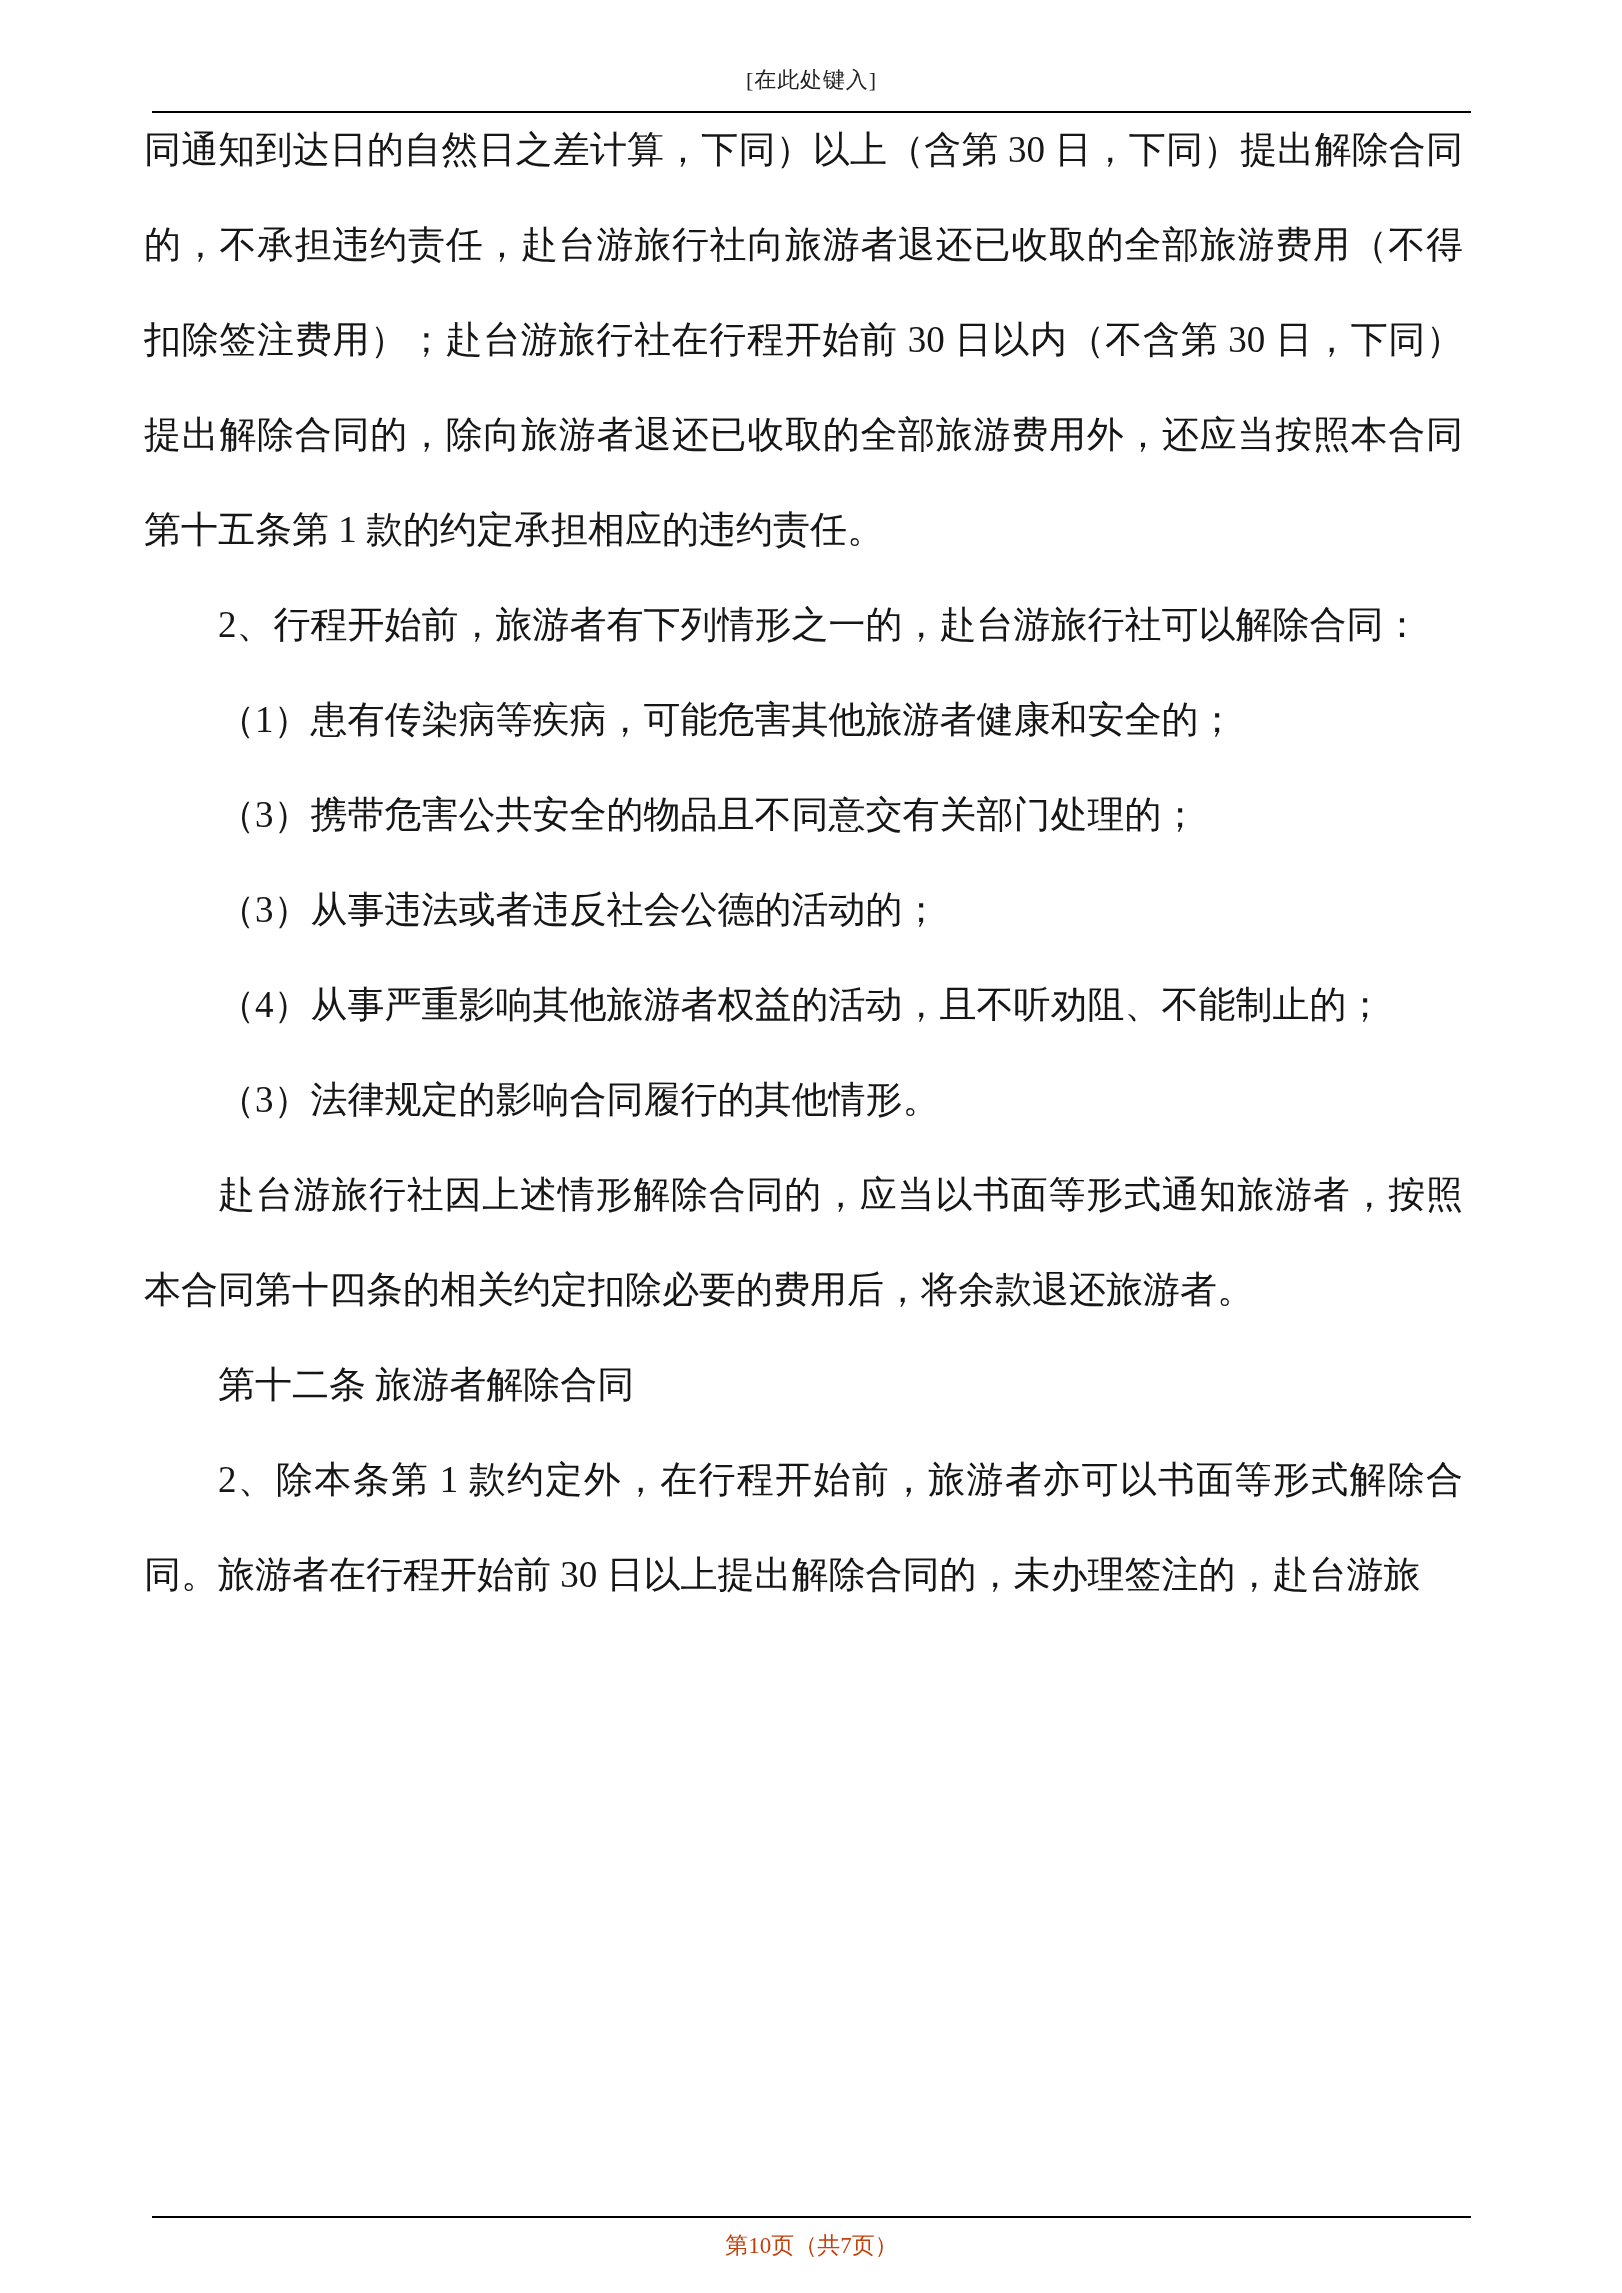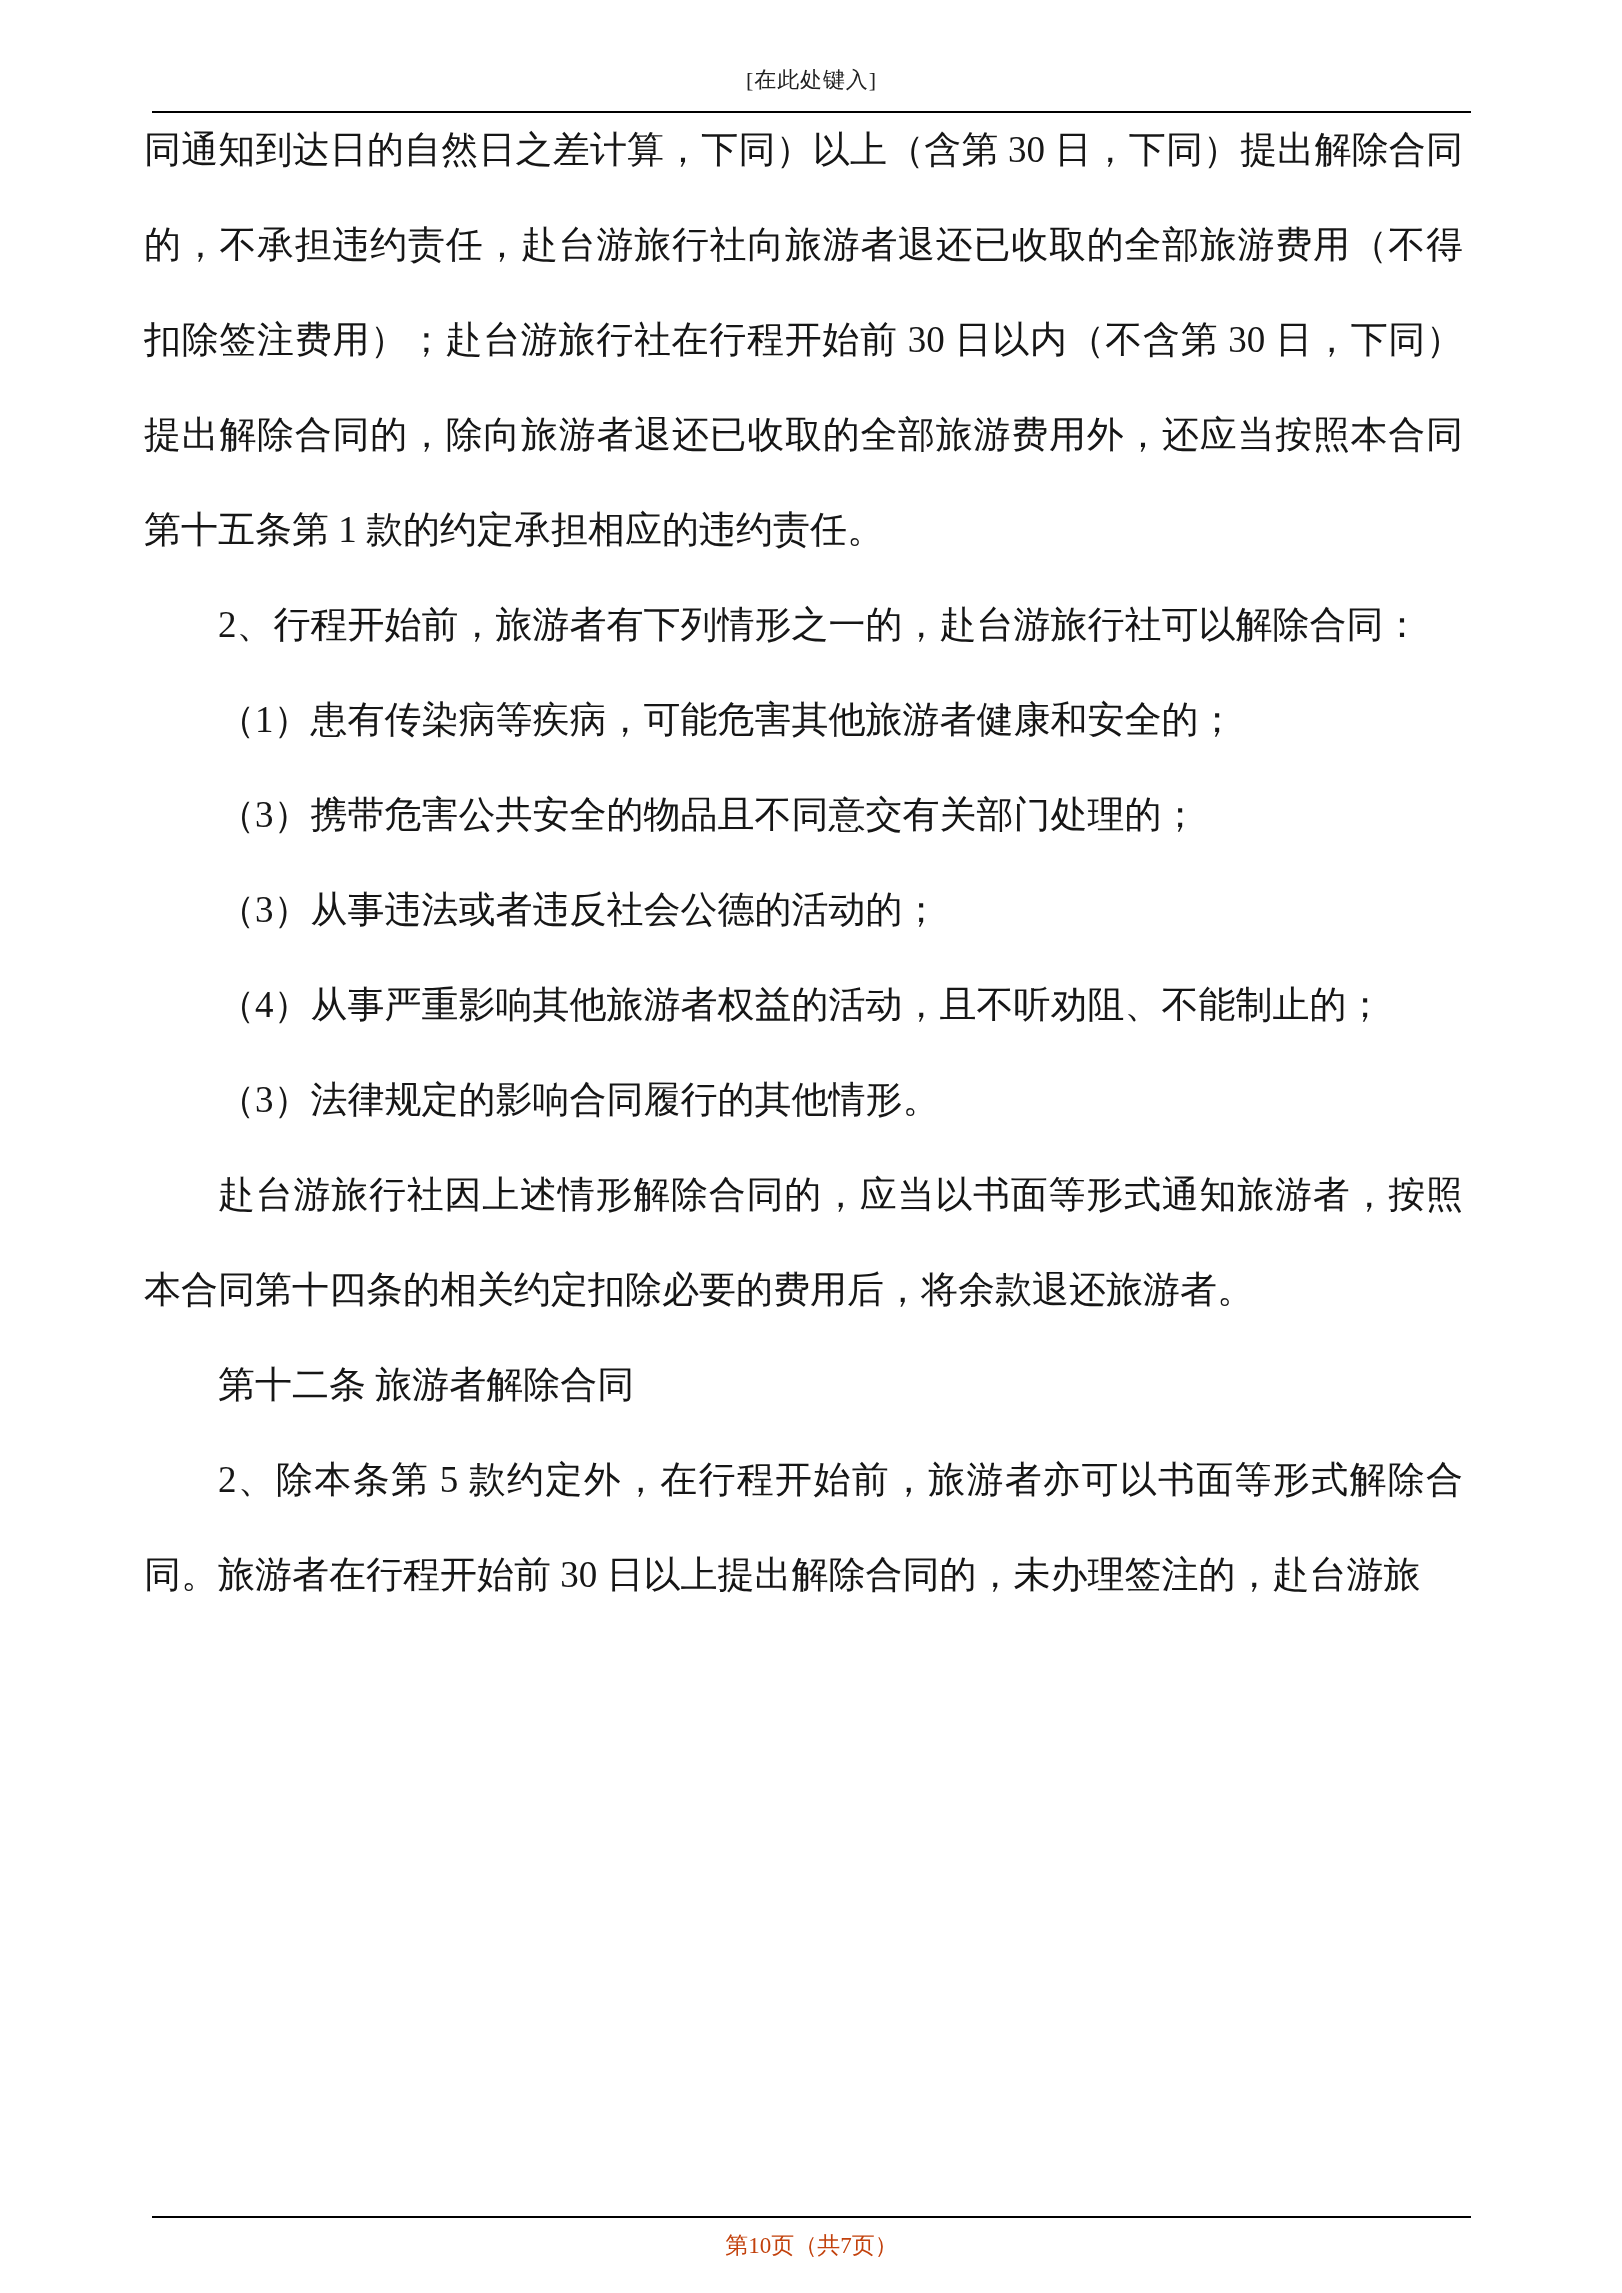--- a/index.html
+++ b/index.html
@@ -76,21 +76,21 @@
   <div class="content">
     <p>同通知到达日的自然日之差计算，下同）以上（含第 30 日，下同）提出解除合同的，不承担违约责任，赴台游旅行社向旅游者退还已收取的全部旅游费用（不得扣除签注费用）；赴台游旅行社在行程开始前 30 日以内（不含第 30 日，下同）提出解除合同的，除向旅游者退还已收取的全部旅游费用外，还应当按照本合同第十五条第 1 款的约定承担相应的违约责任。</p>
     <p class="indent">2、行程开始前，旅游者有下列情形之一的，赴台游旅行社可以解除合同：</p>
     <p class="indent">（1）患有传染病等疾病，可能危害其他旅游者健康和安全的；</p>
     <p class="indent">（3）携带危害公共安全的物品且不同意交有关部门处理的；</p>
     <p class="indent">（3）从事违法或者违反社会公德的活动的；</p>
     <p class="indent">（4）从事严重影响其他旅游者权益的活动，且不听劝阻、不能制止的；</p>
     <p class="indent">（3）法律规定的影响合同履行的其他情形。</p>
     <p class="indent">赴台游旅行社因上述情形解除合同的，应当以书面等形式通知旅游者，按照本合同第十四条的相关约定扣除必要的费用后，将余款退还旅游者。</p>
     <p class="indent">第十二条 旅游者解除合同</p>
-    <p class="indent">2、除本条第 5 款约定外，在行程开始前，旅游者亦可以书面等形式解除合同。旅游者在行程开始前 30 日以上提出解除合同的，未办理签注的，赴台游旅</p>
+    <p class="indent">2、除本条第 1 款约定外，在行程开始前，旅游者亦可以书面等形式解除合同。旅游者在行程开始前 30 日以上提出解除合同的，未办理签注的，赴台游旅</p>
   </div>
 
   <div class="footer-rule"></div>
 
   <div class="footer">第10页（共7页）</div>
 
 </div>
 
 
 </body></html>

